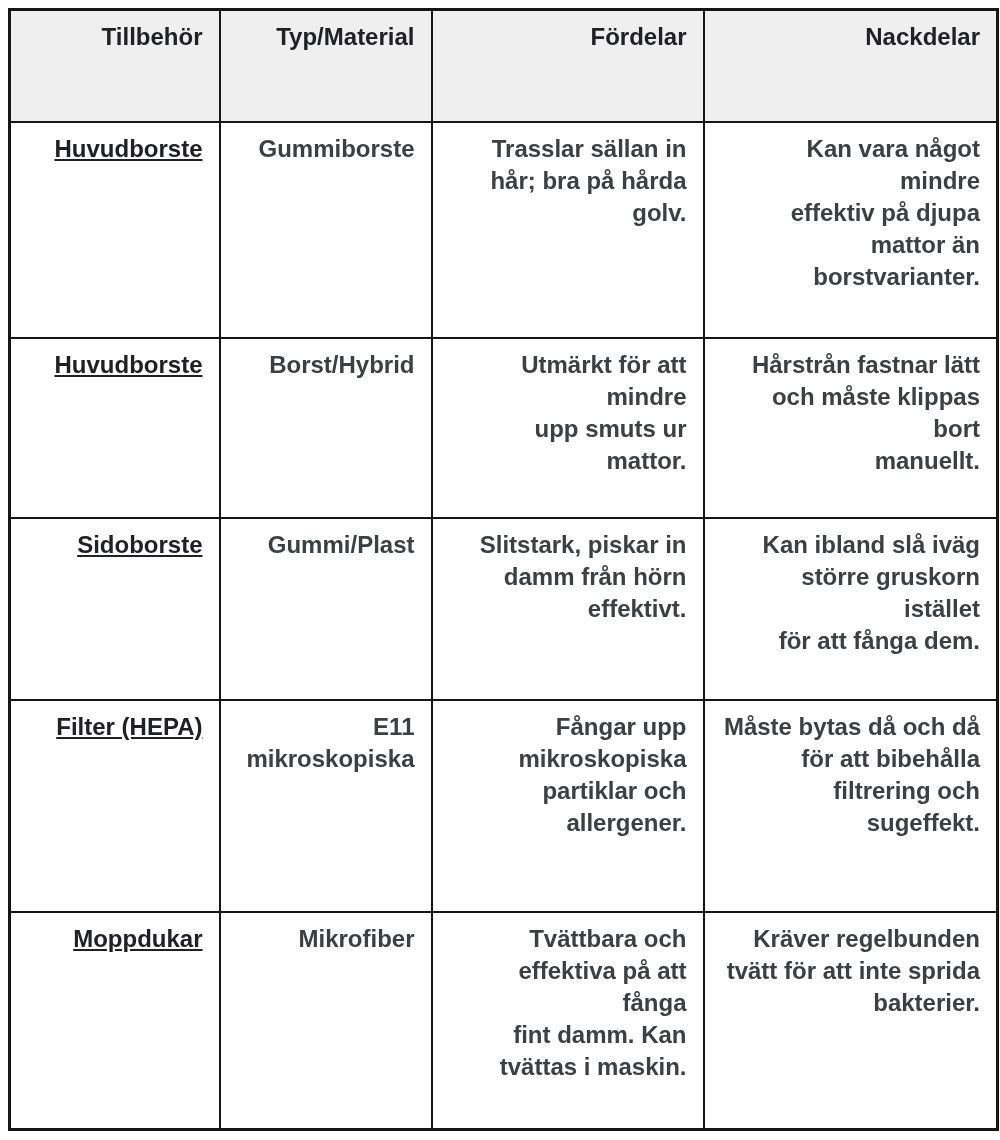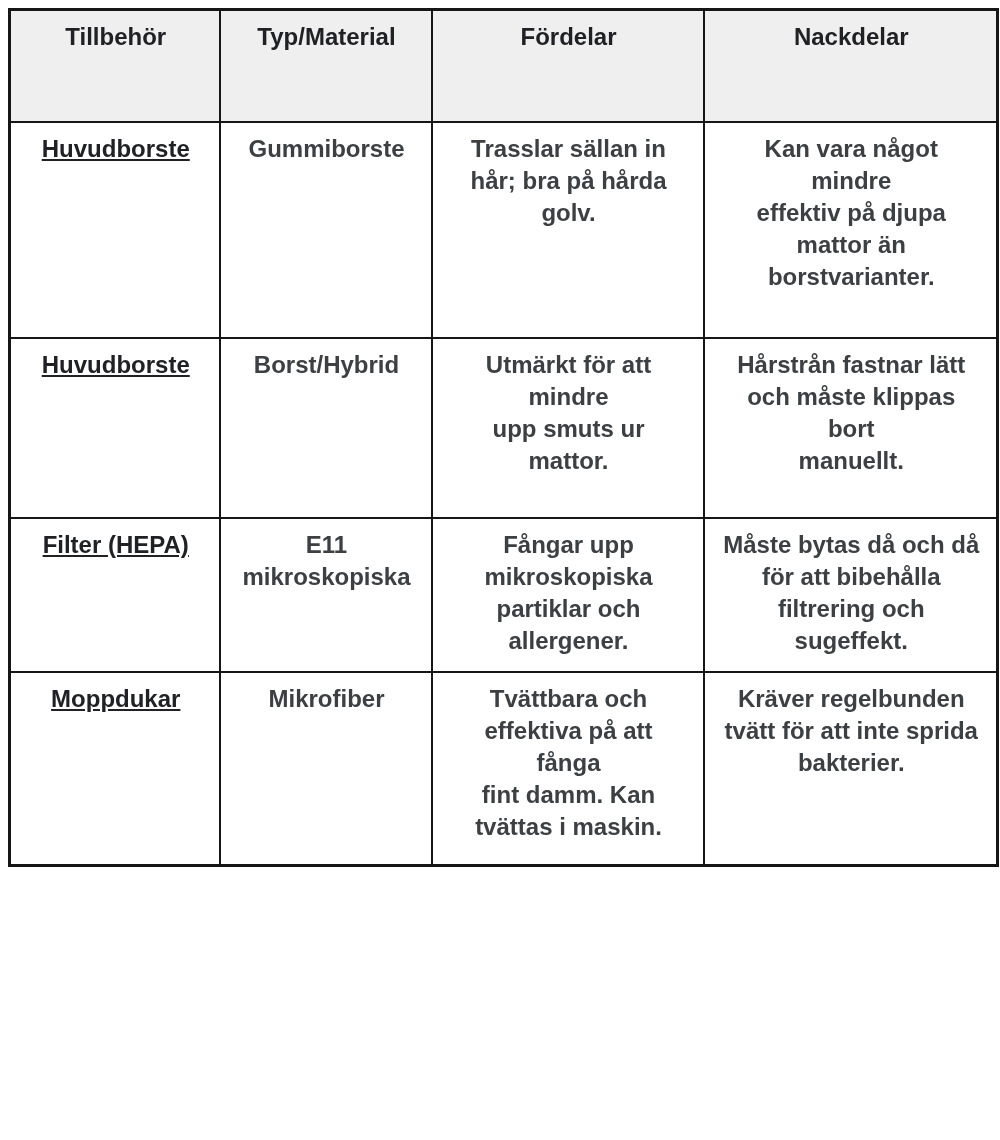--- a/index.html
+++ b/index.html
@@ -26,21 +26,21 @@
     border-collapse: collapse;
     table-layout: fixed;
     width: 988px;
     margin: 8px 0 0 8px;
     border: 3px solid var(--border-color);
   }
   .acc-table th,
   .acc-table td {
     border: 2px solid var(--border-color);
     vertical-align: top;
-    text-align: center;
+    text-align: right;
     padding: 10px 16px 10px 18px;
     font-size: 24px;
     line-height: 32px;
     white-space: pre-line;
     overflow: hidden;
   }
   .acc-table th {
     background: var(--header-bg);
     font-weight: bold;
     color: var(--heading-text);
@@ -52,22 +52,22 @@
   .acc-table td.cell-accessory {
     font-weight: bold;
     color: var(--heading-text);
     text-decoration: underline;
   }
   
   tr.row-header { height: 112px; }
   tr.row-1 { height: 216px; }
   tr.row-2 { height: 180px; }
   tr.row-3 { height: 182px; }
-  tr.row-4 { height: 154px; }
-  tr.row-5 { height: 194px; }
+  tr.row-4 { height: 212px; }
+  tr.row-5 { height: 218px; }
 </style>
 </head>
 <body>
 
 <div class="page">
   <table class="acc-table">
     <colgroup>
       <col style="width:210px">
       <col style="width:212px">
       <col style="width:272px">
@@ -95,20 +95,30 @@
       </tr>
       <tr class="row-2">
         <td class="cell-accessory">Huvudborste</td>
         <td>Borst/Hybrid</td>
         <td>Utmärkt för att mindre
 upp smuts ur mattor.</td>
         <td>Hårstrån fastnar lätt
 och måste klippas bort
 manuellt.</td>
       </tr>
+      <tr class="row-3">
+        <td class="cell-accessory">Sidoborste</td>
+        <td>Gummi/Plast</td>
+        <td>Slitstark, piskar in
+damm från hörn
+effektivt.</td>
+        <td>Kan ibland slå iväg
+större gruskorn istället
+för att fånga dem.</td>
+      </tr>
       <tr class="row-4">
         <td class="cell-accessory">Filter (HEPA)</td>
         <td>E11
 mikroskopiska</td>
         <td>Fångar upp
 mikroskopiska
 partiklar och
 allergener.</td>
         <td>Måste bytas då och då
 för att bibehålla

